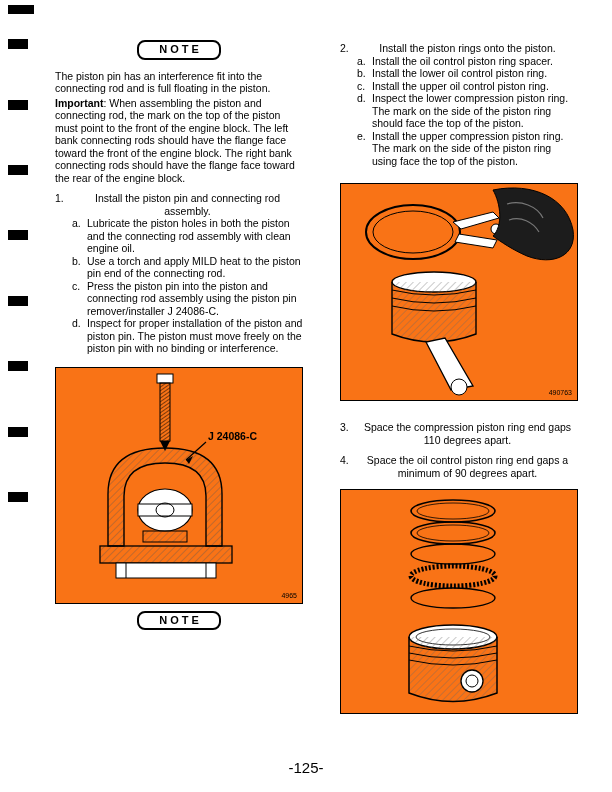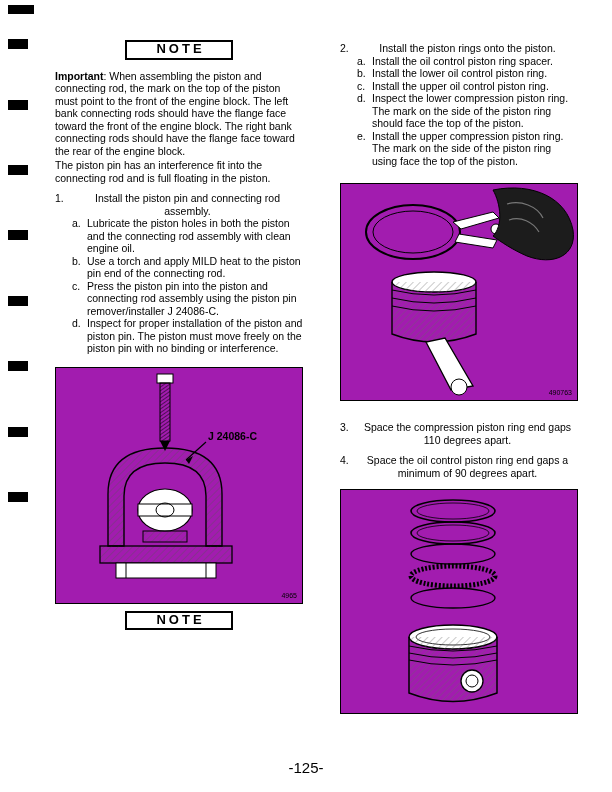--- a/index.html
+++ b/index.html
@@ -14,39 +14,39 @@
     overflow:hidden;
   }
   .regmark { position:absolute; background:#000; left:8px; width:20px; height:10px; }
   .regmark.top { top:5px; width:26px; height:9px; }
 
   .col { position:absolute; top:40px; }
   .col-left  { left:55px;  width:248px; }
   .col-right { left:340px; width:238px; }
 
   .notebox {
-    width:108px; margin:0 auto;
-    border:2px solid #000; border-radius:0;
-    text-align:center; font-weight:bold; font-size:13px;
+    width:84px; margin:0 auto;
+    border:2px solid #000; border-radius:8px;
+    text-align:center; font-weight:bold; font-size:11px;
     letter-spacing:3px; padding:1px 0 2px 3px;
   }
   .notebox.first { margin-bottom:10px; }
   .notebox.second { margin-top:7px; margin-bottom:6px; }
 
   .para { margin-bottom:2px; }
   .bold { font-weight:bold; }
 
   .step { display:flex; margin-top:8px; }
   .step > .num { flex:none; width:17px; }
   .step > .txt { flex:1;text-align:center; }
   .substep { display:flex; margin-left:17px; }
   .substep > .num { flex:none; width:15px; }
   .substep > .txt { flex:1; }
 
-  .figure { position:relative; border:1px solid #000; background:#a21caf; }
+  .figure { position:relative; border:1px solid #000; background:#f97316; }
   .figure-1 { margin-top:12px; height:237px; }
   .figure-2 { margin-top:16px; height:218px; }
   .figure-3 { margin-top:10px; height:225px; }
   .fignum { position:absolute; right:5px; bottom:3px; font-size:7px; line-height:8px; }
   .tool-label { position:absolute; left:152px; top:62px; font-weight:bold; font-size:10.5px; }
   .figure svg { display:block; width:100%; height:100%; }
 
   .gap-step3 { margin-top:20px; }
 
   .footer { position:absolute; left:0; right:0; bottom:18px; text-align:center; font-size:15px; }
@@ -63,23 +63,23 @@
 <div class="regmark" style="top:361px"></div>
 <div class="regmark" style="top:427px"></div>
 <div class="regmark" style="top:492px"></div>
 
 <div class="col col-left">
 
   <div class="notebox first">
     <span>NOTE</span>
   </div>
 
+  <div class="para">The piston pin has an interference fit into the connecting rod and is full floating in the piston.</div>
+
   <div class="para"><span class="bold">Important</span><span>: When assembling the piston and connecting rod, the mark on the top of the piston must point to the front of the engine block. The left bank connecting rods should have the flange face toward the front of the engine block. The right bank connecting rods should have the flange face toward the rear of the engine block.</span></div>
-
-  <div class="para">The piston pin has an interference fit into the connecting rod and is full floating in the piston.</div>
 
   <div class="step">
     <span class="num">1.</span>
     <span class="txt">Install the piston pin and connecting rod assembly.</span>
   </div>
   <div class="substep">
     <span class="num">a.</span>
     <span class="txt">Lubricate the piston holes in both the piston and the connecting rod assembly with clean engine oil.</span>
   </div>
   <div class="substep">

